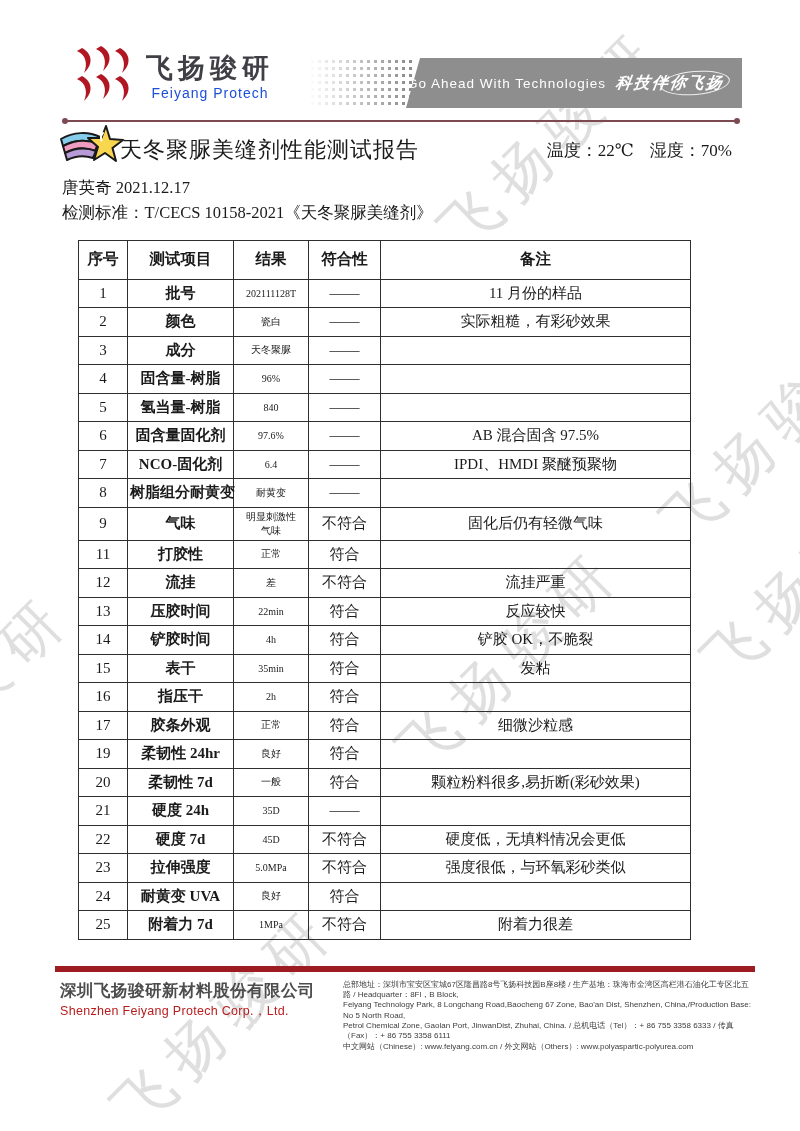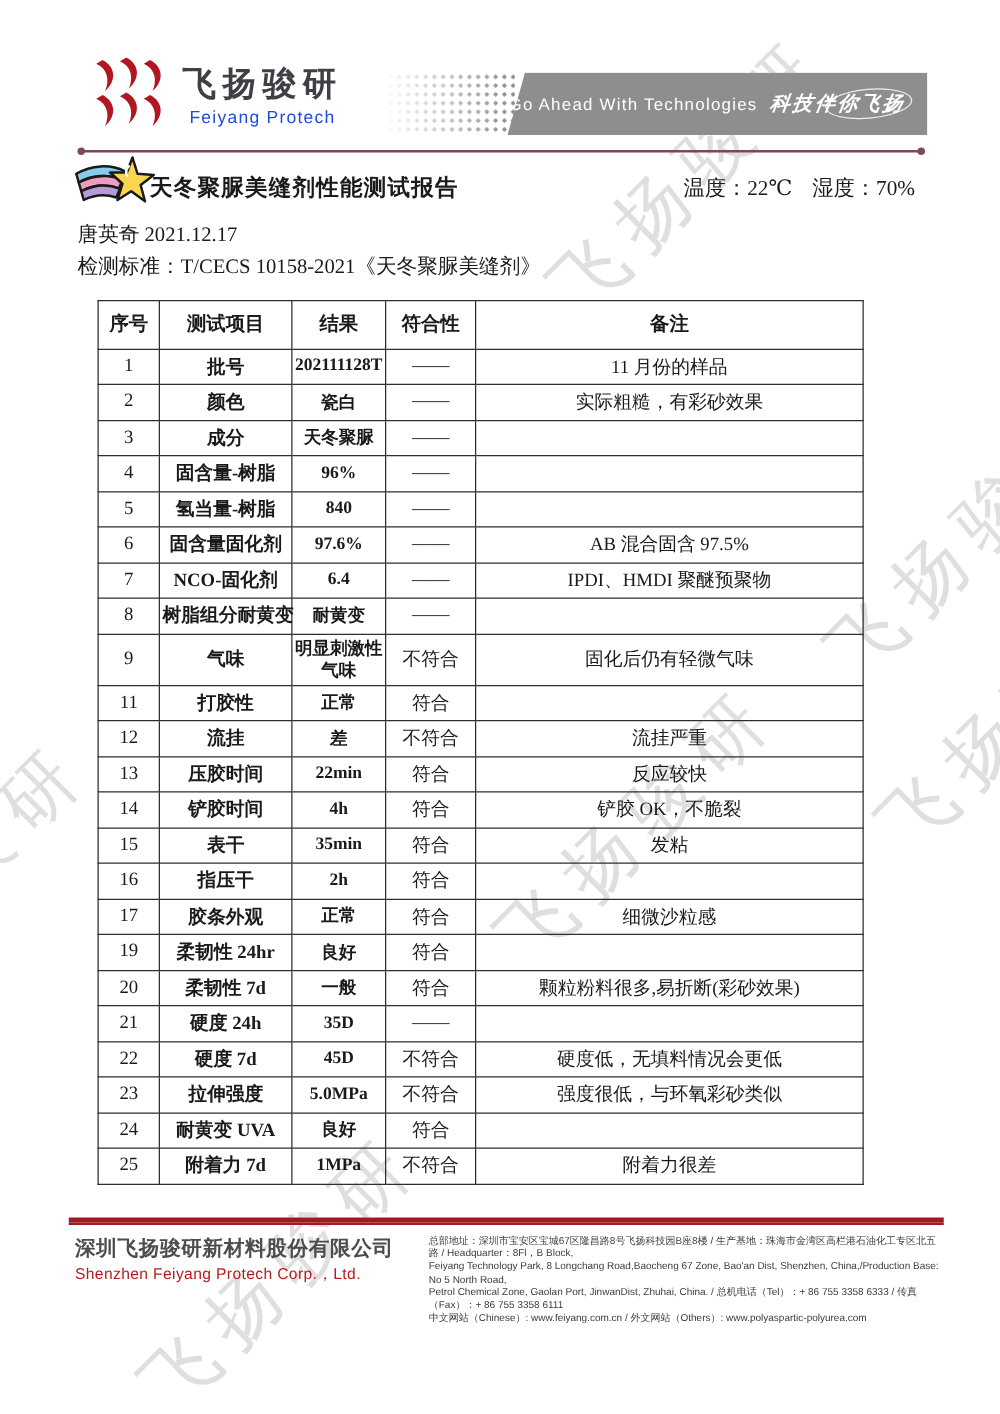--- a/index.html
+++ b/index.html
@@ -65,36 +65,36 @@
   
   .rule { position:relative; margin:12px 62px 0 64px; height:2px; background:#7d4a52; }
   .rule::before,.rule::after{
     content:""; position:absolute; top:-2px; width:6px; height:6px;
     border-radius:50%; background:#7d4a52;
   }
   .rule::before{ left:-2px; } .rule::after{ right:-2px; }
   
   .title-row { display:flex; align-items:center; margin:4px 58px 0 58px; }
   .star-icon { width:66px; height:52px; flex:0 0 auto; margin-top:-4px; }
-  .doc-title { font-size:18px; font-weight:bold; letter-spacing:1px; margin-left:-4px; }
+  .doc-title { font-size:22px; font-weight:normal; letter-spacing:1px; margin-left:-4px; }
   .env { margin-left:auto; display:flex; gap:16px; font-size:17px; padding-right:10px; }
   .info { margin:2px 58px 0 62px; font-size:16.5px; line-height:1.5; }
   
   table.report {
     margin:14px 0 0 78px; border-collapse:collapse; table-layout:fixed;
     width:612px; font-size:15px;padding-left:18px;
   }
   .report th,.report td {
     border:1.5px solid #2e2e2e; text-align:center; vertical-align:middle;
     padding:2px 2px; background:transparent; overflow:visible;
   }
   .report th { height:39px; font-size:15.5px; font-weight:bold; }
   .report td { height:28.5px; }
   .report td:nth-child(2){ font-weight:bold; white-space:nowrap; }
-  .report td:nth-child(3){ white-space:pre; font-size:14px;font-weight:bold; }
+  .report td:nth-child(3){ white-space:pre; font-size:10px; }
   .report col.c1{width:49px;} .report col.c2{width:106px;} .report col.c3{width:75px;}
   .report col.c4{width:72px;} .report col.c5{width:310px;}
   
   .footer-rule {
     margin:26px 45px 0 55px; height:3px; background:#ffffff;
     border-top:4px solid #9c1c21; border-bottom:2px solid #9c1c21;
   }
   .footer { display:flex; margin:8px 45px 0 60px; align-items:flex-start; }
   .company .cn {
     font-family:"DejaVu Sans","Liberation Sans",sans-serif;

